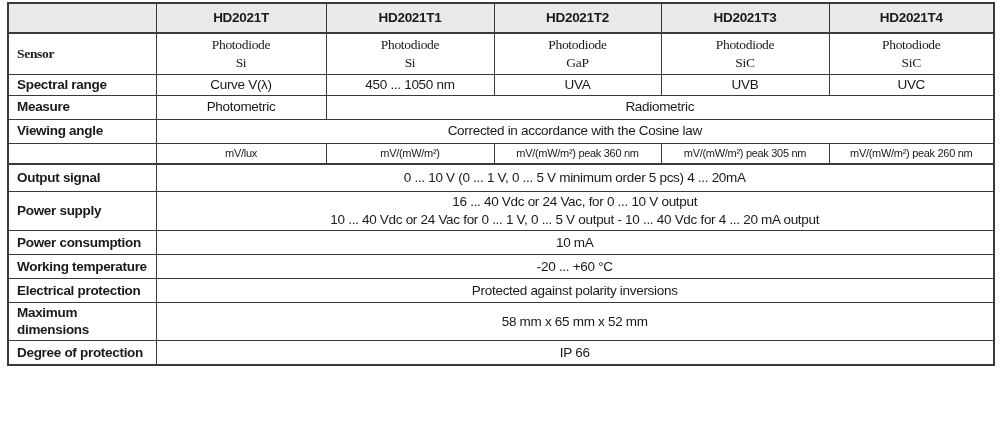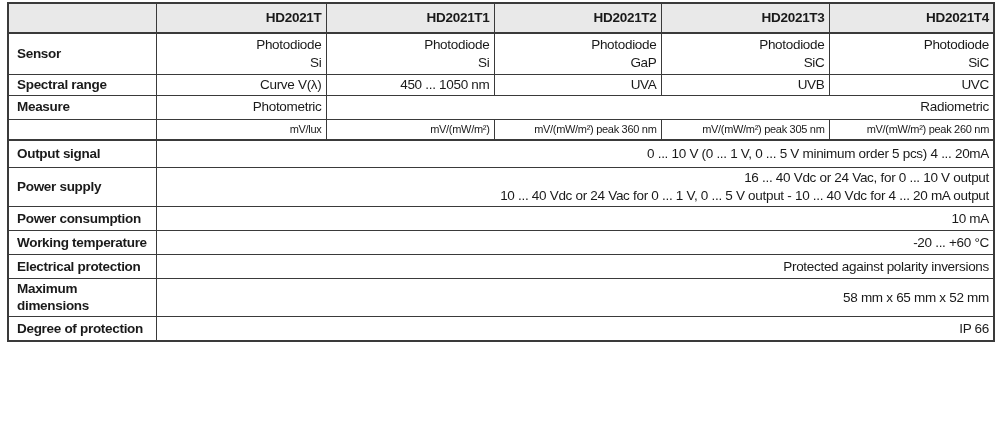--- a/index.html
+++ b/index.html
@@ -1,23 +1,23 @@
 <!DOCTYPE html>
 <html><head>
 <meta charset="utf-8">
 <style>
   html,body{margin:0;padding:0;background:#ffffff;}
   body{font-family:"Liberation Sans", sans-serif;color:#1a1a1a;}
   .wrap{padding:2px 7px 0 7px;width:986px;}
   table{border-collapse:collapse;table-layout:fixed;width:986px;border:2px solid #3a3a3a;}
   th,td{border:1px solid #3a3a3a;font-size:13.5px;letter-spacing:-0.3px;padding:1px 4px;
-        text-align:right;vertical-align:middle;line-height:1.3;overflow:hidden;}
+        text-align:center;vertical-align:middle;line-height:1.3;overflow:hidden;}
   thead th{background:#e9e9e9;font-weight:bold;height:26px;border-bottom:2px solid #3a3a3a;}
   td.lbl{text-align:left;font-weight:bold;padding-left:8px;}
-  tr.h-sensor{height:41px;}
+  tr.h-sensor{height:41px;font-family:Liberation Serif, serif;}
   tr.h-sm{height:21px;}
   tr.h-md{height:24px;}
   tr.h-out{height:27px;}
   tr.h-ps{height:36px;}
   tr.h-out td{border-top:2px solid #3a3a3a;margin-left:44px;}
   .two-line div{line-height:1.35;}
   .bold{font-weight:bold;}
   .note{font-size:12px;margin-left:20px;letter-spacing:-0.3px;}
   .units td{font-size:11px;}
 </style>
@@ -74,20 +74,24 @@
         <td>450 ... 1050 nm</td>
         <td>UVA</td>
         <td>UVB</td>
         <td>UVC</td>
       </tr>
       <tr class="h-md">
         <td class="lbl">Measure</td>
         <td>Photometric</td>
         <td colspan="4">Radiometric</td>
       </tr>
+      <tr class="h-md">
+        <td class="lbl">Viewing angle</td>
+        <td colspan="5">Corrected in accordance with the Cosine law</td>
+      </tr>
       <tr class="h-sm units">
         <td class="lbl"></td>
         <td>mV/lux</td>
         <td>mV/(mW/m²)</td>
         <td>mV/(mW/m²) peak 360 nm</td>
         <td>mV/(mW/m²) peak 305 nm</td>
         <td>mV/(mW/m²) peak 260 nm</td>
       </tr>
       <tr class="h-out">
         <td class="lbl">Output signal</td>

